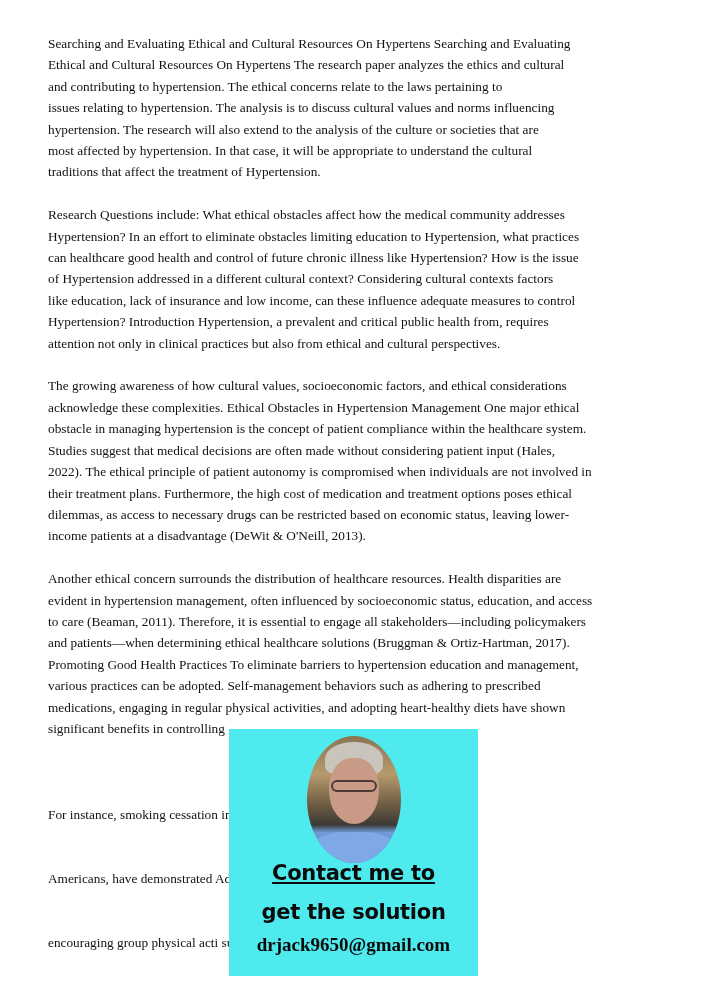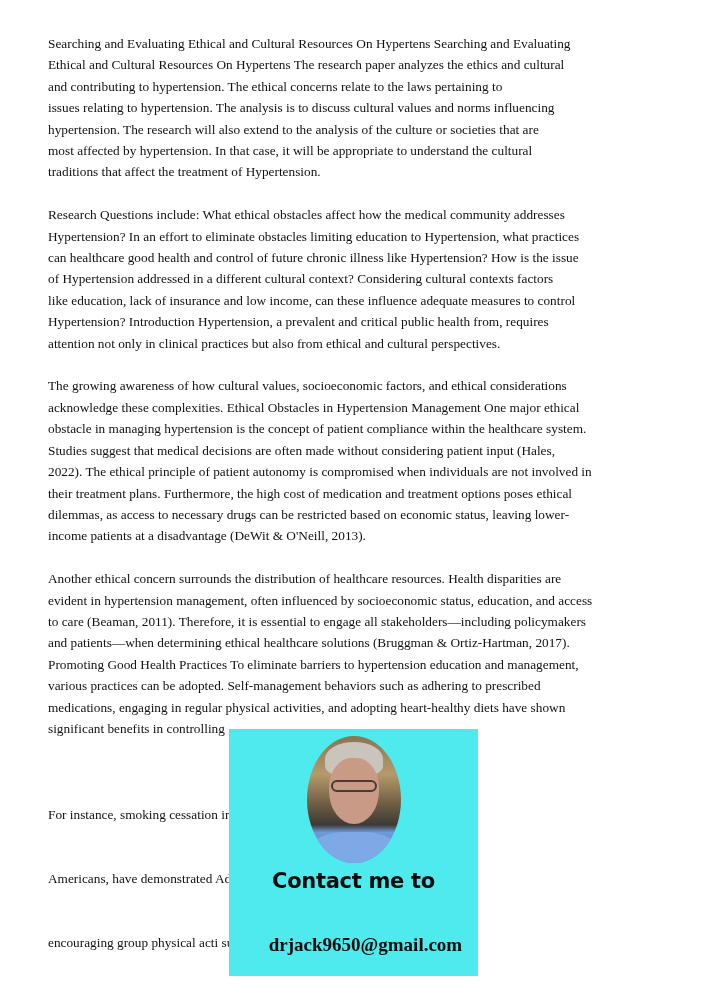--- a/index.html
+++ b/index.html
@@ -34,26 +34,26 @@
     }
     .portrait .shirt {
       position: absolute; left: 4px; top: 96px; width: 86px; height: 40px;
       border-radius: 40% 40% 0 0; background: #7ea8e6;
     }
     .cta {
       position: absolute; left: 0; width: 249px; text-align: center;
       font-family: "DejaVu Sans", sans-serif; font-weight: bold; color: #0b0b0b;
       font-size: 21px; line-height: 30px; letter-spacing: -0.3px;
     }
-    .cta.l1 { top: 137px; }
+    .cta.l1 { top: 129px; text-decoration: underline; }
     .cta.l2 { top: 168px; }
     .email {
       position: absolute; left: 0; top: 203px; width: 249px; text-align: center;
       font-family: "Liberation Serif", serif; font-weight: bold; color: #0b0b0b;
-      font-size: 19px; line-height: 26px; padding-left: 12px;
+      font-size: 19px; line-height: 26px;
     }
   </style>
 </head>
 <body>
 
 <div class="page">
   <p class="para">
     <span class="line">Searching and Evaluating Ethical and Cultural Resources On Hypertens Searching and Evaluating</span>
     <span class="line">Ethical and Cultural Resources On Hypertens The research paper analyzes the ethics and cultural</span>
     <span class="line">and contributing to hypertension. The ethical concerns relate to the laws pertaining to</span>
@@ -103,14 +103,15 @@
 </div>
 
 <div class="overlay">
   <div class="portrait">
     <div class="hair"></div>
     <div class="face"></div>
     <div class="glasses"></div>
     <div class="shirt"></div>
   </div>
   <div class="cta l1">Contact me to</div>
+  <div class="cta l2">get the solution</div>
   <div class="email">drjack9650@gmail.com</div>
 </div>
 
 </body></html>

